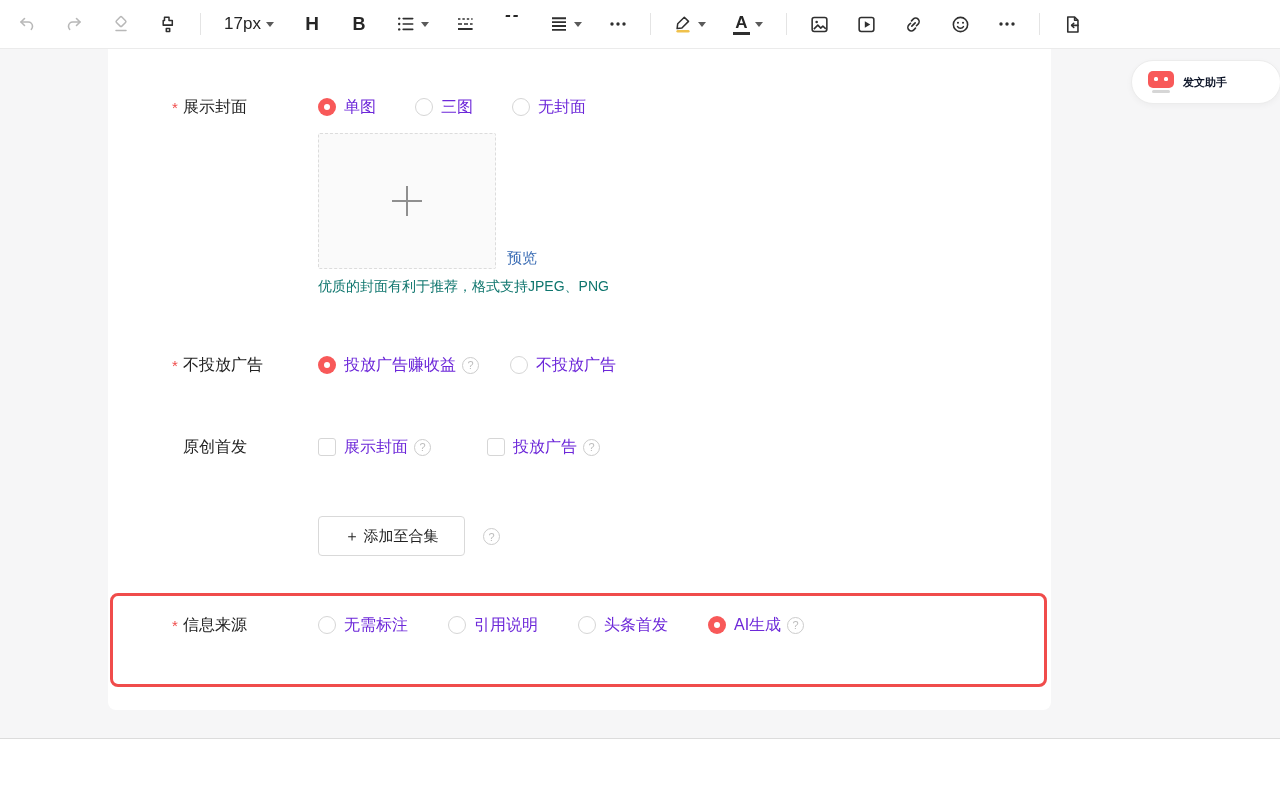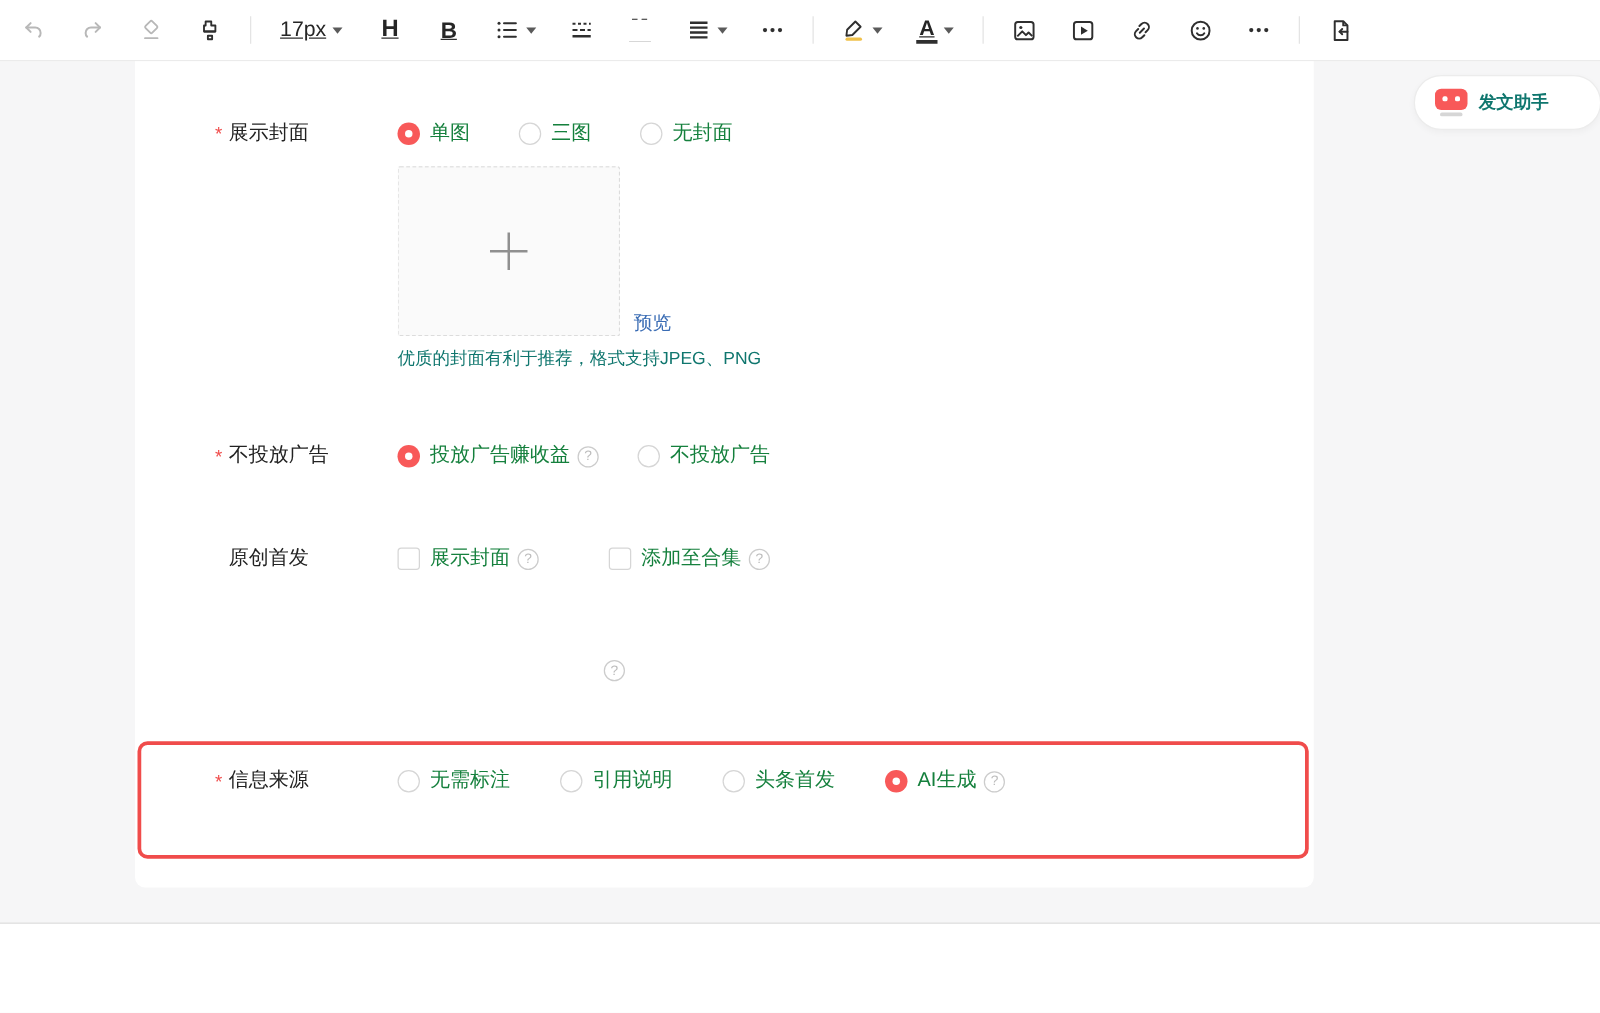--- a/index.html
+++ b/index.html
@@ -9,21 +9,21 @@
     font-family:"Liberation Sans","DejaVu Sans",sans-serif;
     -webkit-font-smoothing:antialiased;
   }
   
   .toolbar{
     position:absolute;top:0;left:0;width:100%;height:49px;background:#fff;
     border-bottom:1px solid #ebebeb;display:flex;align-items:center;
     padding-left:12px;box-sizing:border-box;
   }
   .tb-btn{height:30px;min-width:30px;display:flex;align-items:center;justify-content:center;
-    margin-right:17px;color:#2f2f2f;cursor:pointer;flex:none;text-decoration:underline;}
+    margin-right:17px;color:#2f2f2f;cursor:pointer;flex:none;}
   .tb-btn.disabled{color:#b8b8b8;}
   .tb-btn svg{display:block;}
   .tb-sep{width:1px;height:22px;background:#e4e4e4;margin-right:17px;flex:none;}
   .tb-text{font-size:17px;color:#262626;line-height:30px;}
   .tb-H{font-size:19px;font-weight:600;}
   .tb-B{font-size:18px;font-weight:700;}
   .caret{width:0;height:0;border-left:4px solid transparent;border-right:4px solid transparent;
     border-top:5px solid #5a5a5a;margin-left:5px;flex:none;}
   .quote-glyph{font-family:"DejaVu Serif","Liberation Serif",serif;font-weight:700;font-size:34px;
     line-height:10px;height:18px;overflow:hidden;display:block;color:#262626;letter-spacing:-2px;}
@@ -32,36 +32,36 @@
   .assistant{
     position:absolute;left:1131px;top:60px;width:150px;height:44px;border-radius:22px;
     background:#fff;border:1px solid #ececec;box-shadow:0 2px 6px rgba(0,0,0,.04);
     display:flex;align-items:center;padding-left:16px;box-sizing:border-box;cursor:pointer;
   }
   .robot{width:26px;height:22px;position:relative;flex:none;margin-right:9px;}
   .robot .head{position:absolute;left:0;top:0;width:26px;height:17px;border-radius:5px;background:#f85959;}
   .robot .eye{position:absolute;top:6px;width:4px;height:4px;border-radius:1.5px;background:#fff;}
   .robot .eye.l{left:6px;} .robot .eye.r{left:16px;}
   .robot .base{position:absolute;left:4px;bottom:0;width:18px;height:3px;border-radius:2px;background:#d6d6d6;}
-  .assistant .a-label{font-size:14px;color:#0f766e;font-weight:600;}
+  .assistant .a-label{font-size:11px;color:#0f172a;font-weight:600;}
   
   .panel{
     position:absolute;left:108px;top:49px;width:943px;height:661px;background:#fff;
     border-radius:0 0 8px 8px;
   }
   .frow{position:absolute;left:0;width:100%;height:20px;}
   .req{position:absolute;left:64px;top:2px;color:#f04c4b;font-size:15px;line-height:18px;}
   .flabel{position:absolute;left:75px;top:0;font-size:16px;font-weight:500;color:#222;line-height:20px;white-space:nowrap;}
   .opts{position:absolute;left:210px;top:0;display:flex;align-items:center;height:20px;}
   .opt{display:flex;align-items:center;cursor:pointer;}
   .radio{width:18px;height:18px;border-radius:50%;border:1px solid #d6d6d6;background:#fff;box-sizing:border-box;flex:none;}
   .radio.sel{background:#f85959;border:none;position:relative;}
   .radio.sel::after{content:"";position:absolute;left:6px;top:6px;width:6px;height:6px;border-radius:50%;background:#fff;}
   .cb{width:18px;height:18px;border-radius:3px;border:1px solid #d6d6d6;background:#fff;box-sizing:border-box;flex:none;}
-  .opt-label{margin-left:8px;font-size:16px;color:#15803d;line-height:20px;white-space:nowrap;}
+  .opt-label{margin-left:8px;font-size:16px;color:#6d28d9;line-height:20px;white-space:nowrap;}
   .help{width:17px;height:17px;border-radius:50%;border:1px solid #cccccc;color:#bdbdbd;font-size:11px;
     display:flex;align-items:center;justify-content:center;margin-left:6px;flex:none;box-sizing:border-box;cursor:pointer;}
   
   .upload{position:absolute;left:210px;top:84px;width:178px;height:136px;background:#fafafa;
     border:1px dashed #dcdcdc;border-radius:2px;box-sizing:border-box;cursor:pointer;}
   .plus-icon{position:absolute;left:50%;top:50%;width:30px;height:30px;transform:translate(-50%,-50%);}
   .plus-icon::before{content:"";position:absolute;left:0;top:14px;width:30px;height:2px;background:#8f8f8f;}
   .plus-icon::after{content:"";position:absolute;left:14px;top:0;width:2px;height:30px;background:#8f8f8f;}
   .preview-link{position:absolute;left:399px;top:200px;font-size:15px;color:#3a6cb4;cursor:pointer;}
   .hint{position:absolute;left:210px;top:229px;font-size:14px;color:#0f766e;white-space:nowrap;}
@@ -293,26 +293,27 @@
   <div class="frow" style="top:388px">
     <span class="flabel">原创首发</span>
     <div class="opts">
       <span class="opt">
         <span class="cb"></span>
         <span class="opt-label">展示封面</span>
         <span class="help">?</span>
       </span>
       <span class="opt" style="margin-left:56px">
         <span class="cb"></span>
-        <span class="opt-label">添加至合集</span>
+        <span class="opt-label">投放广告</span>
         <span class="help">?</span>
       </span>
     </div>
   </div>
 
+  <button class="coll-btn">＋ 添加至合集</button>
   <span class="help coll-help">?</span>
 
   <div class="hl-box"></div>
 
   <div class="frow" style="top:566px">
     <span class="req">*</span>
     <span class="flabel">信息来源</span>
     <div class="opts">
       <span class="opt">
         <span class="radio"></span>

